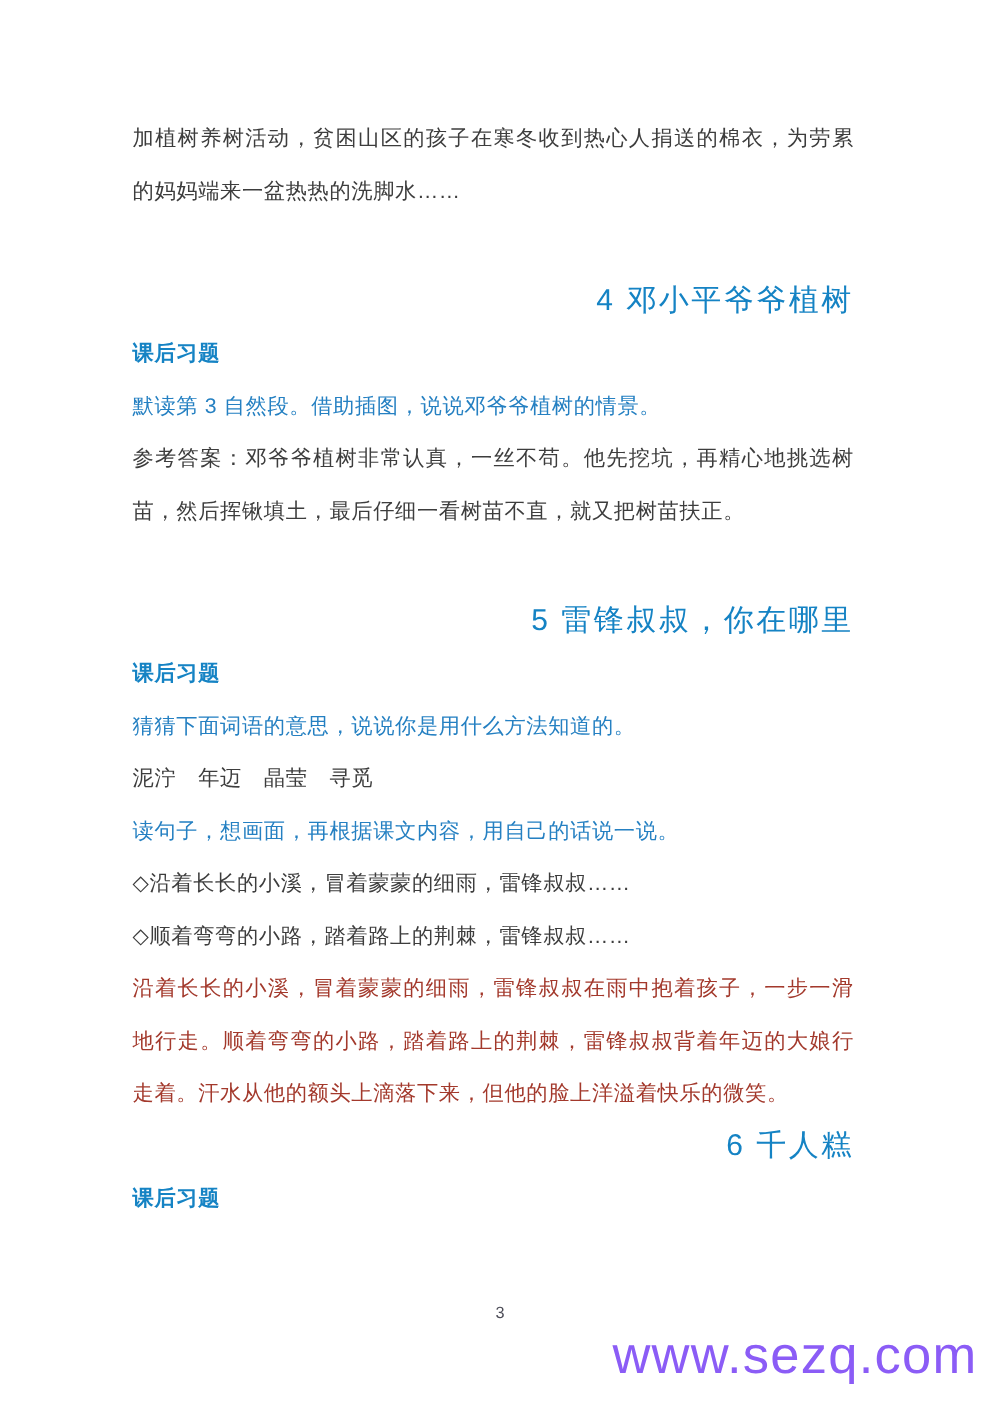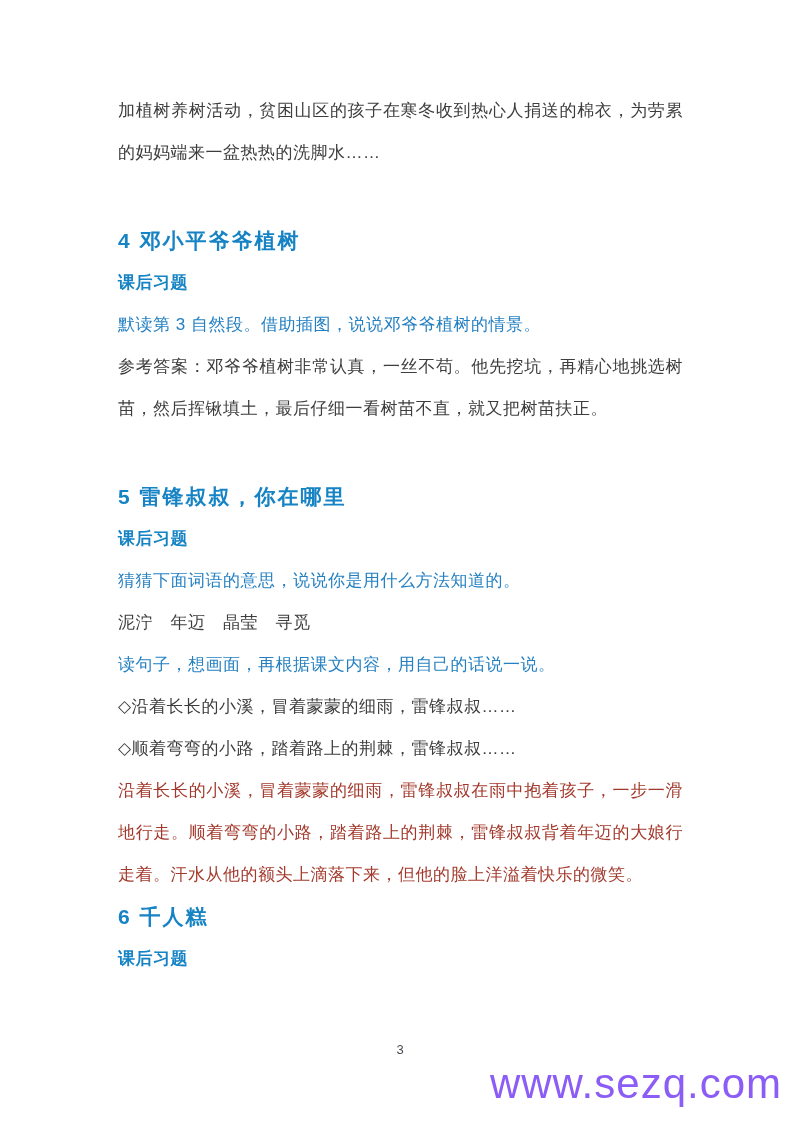--- a/index.html
+++ b/index.html
@@ -7,37 +7,37 @@
     position: relative;
     width: 800px;
     height: 1132px;
     margin: 0 auto;
     background: #ffffff;
     overflow: hidden;
     font-family: "Liberation Sans", "DejaVu Sans", sans-serif;
   }
   .doc {
     position: absolute;
-    left: 118px;
+    left: 106px;
     right: 117px;
     top: 90px;
   }
   .para, .line {
     font-size: 17px;
     line-height: 42px;
     letter-spacing: 0.5px;
     text-align: justify;
     text-justify: inter-character;
     margin: 0;
   }
   .heading {
-    font-size: 21px;
+    font-size: 24px;
     line-height: 42px;
-    font-weight: bold;
-    text-align: left;
+    font-weight: normal;
+    text-align: right;
     letter-spacing: 2px;
     color: #1583c4;
     margin: 0;
   }
   .mt-sec { margin-top: 46px; }
   .label {
     font-size: 17px;
     line-height: 42px;
     font-weight: bold;
     color: #1583c4;

